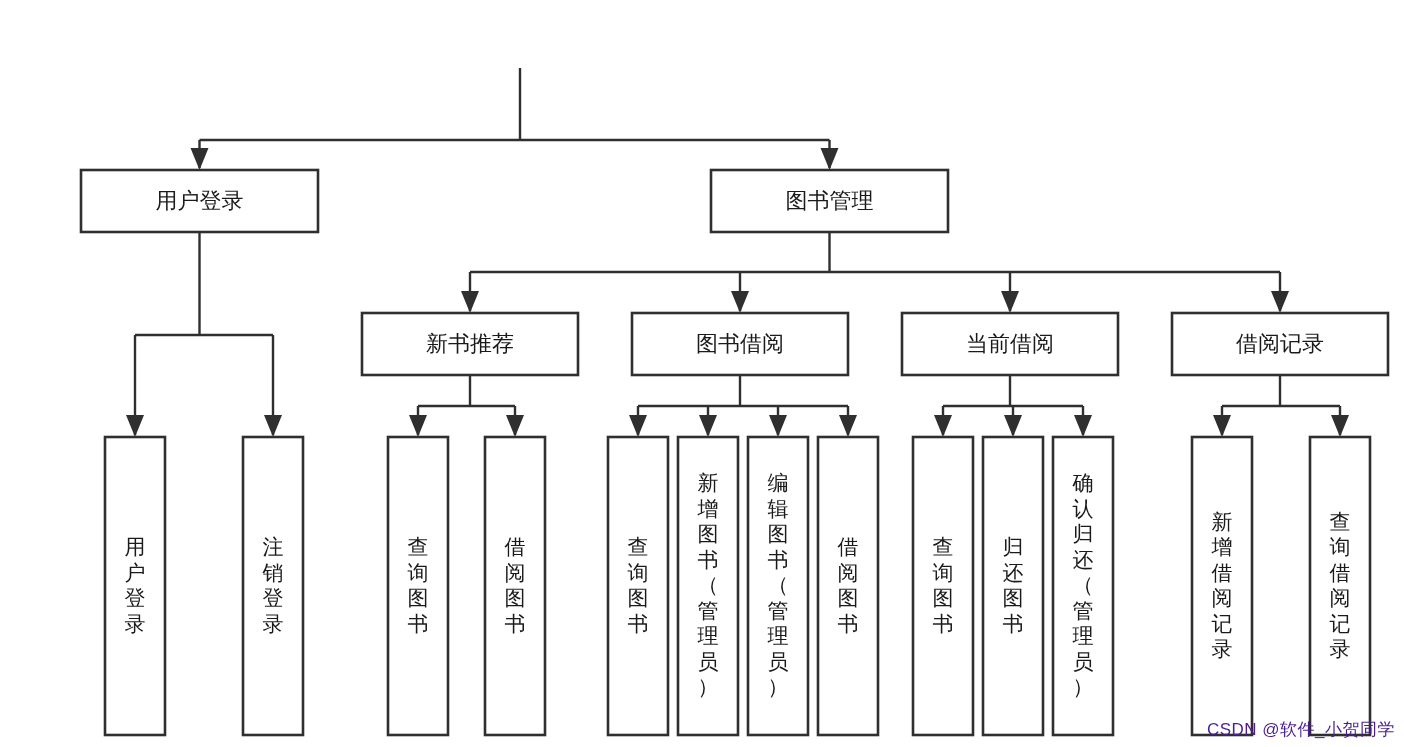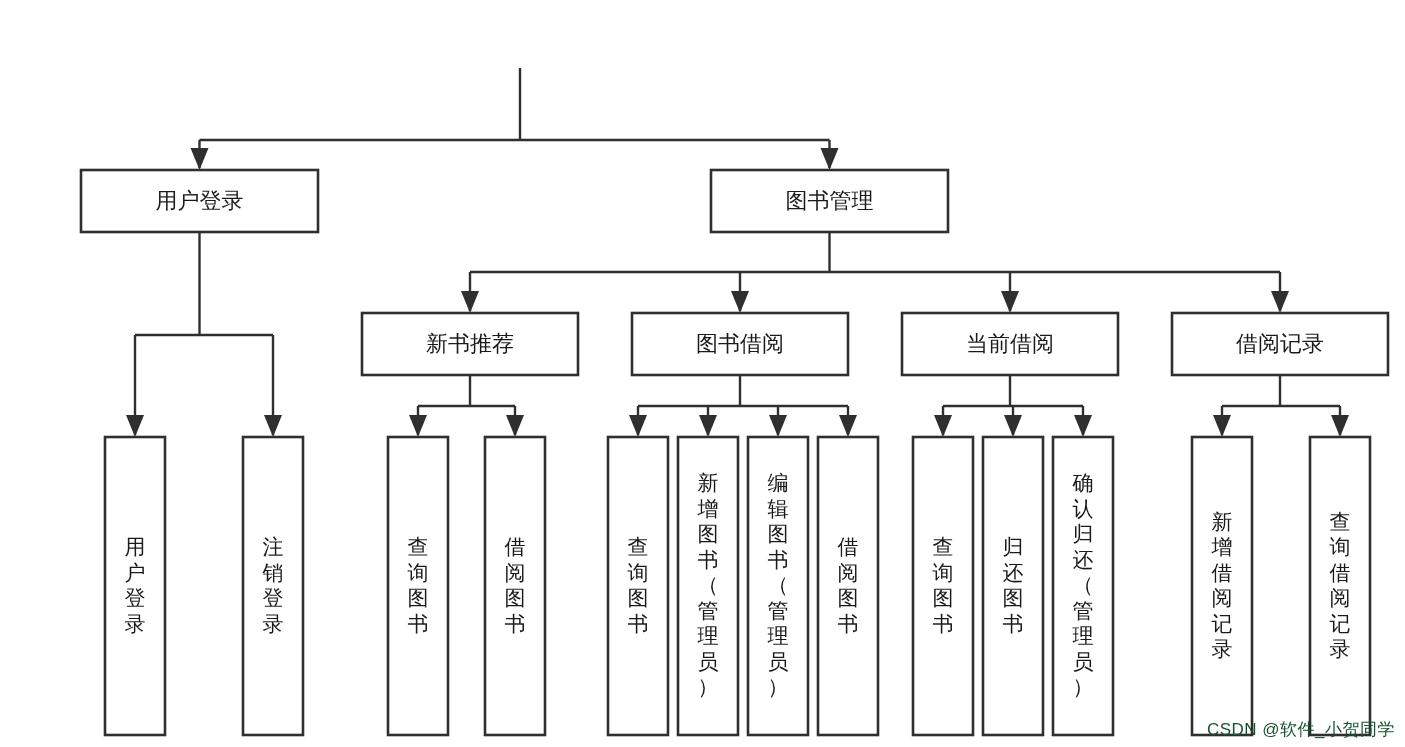--- a/index.html
+++ b/index.html
@@ -55,21 +55,21 @@
     font-size: 21px;
     fill: #1a1a1a;
     text-anchor: middle;
   }
   .watermark-text {
     position: absolute;
     right: 10px;
     bottom: 6px;
     font-family: "Liberation Sans", "DejaVu Sans", sans-serif;
     font-size: 17px;
-    color: #14532d;
+    color: #4c1d95;
     letter-spacing: 0.5px;
     white-space: nowrap;
     user-select: none;
   }
 </style>
 </head>
 <body>
 
 <div id="diagram-root">
   <svg id="tree-svg" viewBox="0 0 1405 747">

